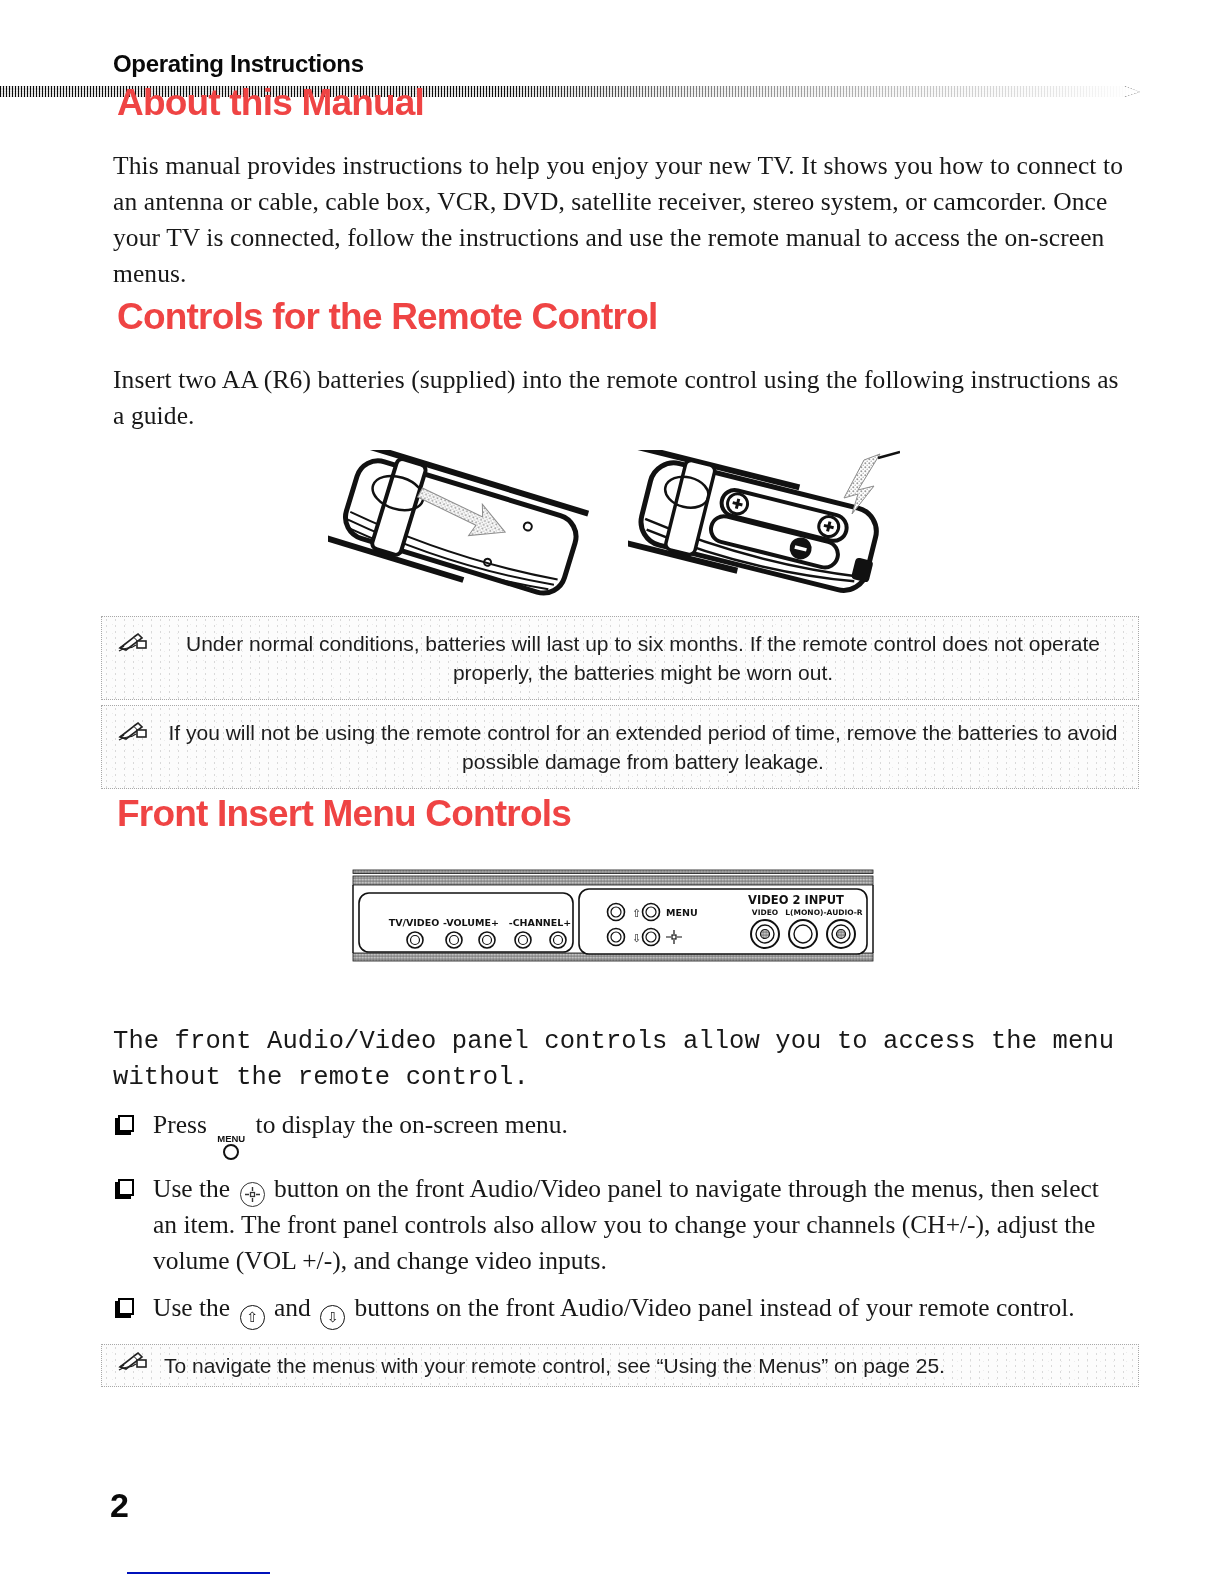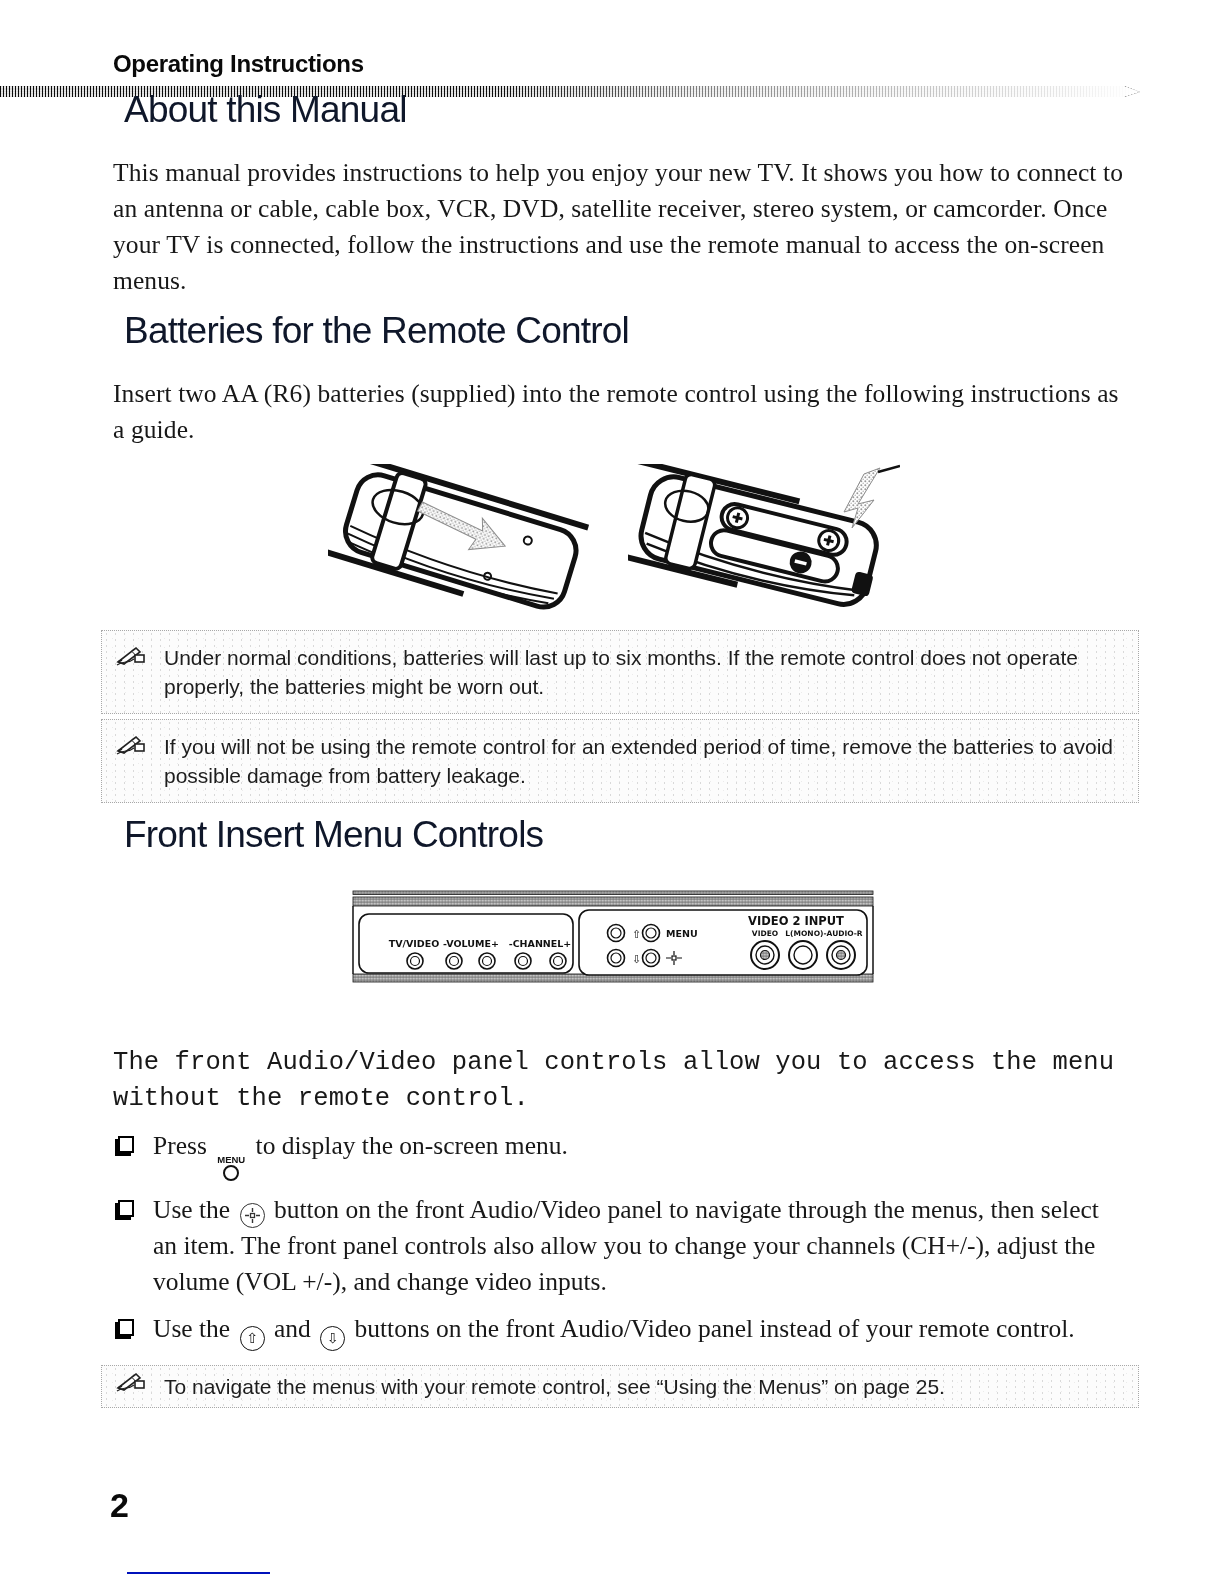--- a/index.html
+++ b/index.html
@@ -27,22 +27,22 @@
     clip-path:polygon(0 0, 98.6% 0, 100% 55%, 98.6% 100%, 0 100%);
   }
   .header-rule::after{
     content:"";position:absolute;inset:0;
     background:linear-gradient(90deg, rgba(255,255,255,0) 0 44%, rgba(255,255,255,.45) 60%, rgba(255,255,255,.72) 78%, rgba(255,255,255,.9) 93%, #fff 99.5%);
   }
 
   
   h1.section{
     font-family:"Liberation Sans", sans-serif;
-    font-weight:400;font-size:37px;letter-spacing:-0.8px;color:#0f172a;
-    margin:11px;
+    font-weight:700;font-size:37px;letter-spacing:-0.8px;color:#ef4444;
+    margin:4px;
   }
   .h-about{margin-top:46px;}
   .h-batteries{margin-top:44px;}
   .h-frontpanel{margin-top:50px;}
   p.body{
     font-size:25.5px;line-height:36px;margin:24px 0 0 0;color:#181818;
     letter-spacing:0.1px;
   }
 
   
@@ -53,20 +53,21 @@
     border:1px dotted #a8a8a8;
     background-color:#fcfcfc;
     background-image:
       radial-gradient(#d9d9d9 0.9px, transparent 1px),
       radial-gradient(#ececec 0.9px, transparent 1px);
     background-size:9px 6px, 13px 9px;
     background-position:0 0, 4px 3px;
     padding:12px 16px 12px 14px;
     display:flex;align-items:flex-start;
     box-sizing:border-box;
+    text-align:center;
   }
   .note + .note{margin-top:5px;}
   .note-text{
     font-family:"Liberation Sans", sans-serif;
     font-size:21px;line-height:29px;color:#1d1d1d;
     padding-left:14px;
   }
   .note-icon{flex:0 0 34px;padding-top:3px;}
   .note-thin{padding-top:6px;padding-bottom:6px;}
   .note-thin .note-icon{padding-top:0;}
@@ -132,21 +133,21 @@
 
   <div class="header-rule"></div>
 
   <div class="content">
 
     <div class="header-title">Operating Instructions</div>
 
     <h1 class="section h-about">About this Manual</h1>
     <p class="body">This manual provides instructions to help you enjoy your new TV. It shows you how to connect to an antenna or cable, cable box, VCR, DVD, satellite receiver, stereo system, or camcorder. Once your TV is connected, follow the instructions and use the remote manual to access the on-screen menus.</p>
 
-    <h1 class="section h-batteries">Batteries for the Remote Control</h1>
+    <h1 class="section h-batteries">Controls for the Remote Control</h1>
     <p class="body">Insert two AA (R6) batteries (supplied) into the remote control using the following instructions as a guide.</p>
 
     <div class="battery-fig">
 
       <svg width="272" height="160" viewBox="0 0 272 160">
         <defs>
           <pattern id="dots" width="4" height="4" patternUnits="userSpaceOnUse">
             <rect width="4" height="4" fill="#fff"></rect>
             <circle cx="1.3" cy="1.3" r="1" fill="#9a9a9a"></circle>
             <circle cx="3.2" cy="3.2" r="0.8" fill="#b5b5b5"></circle>

